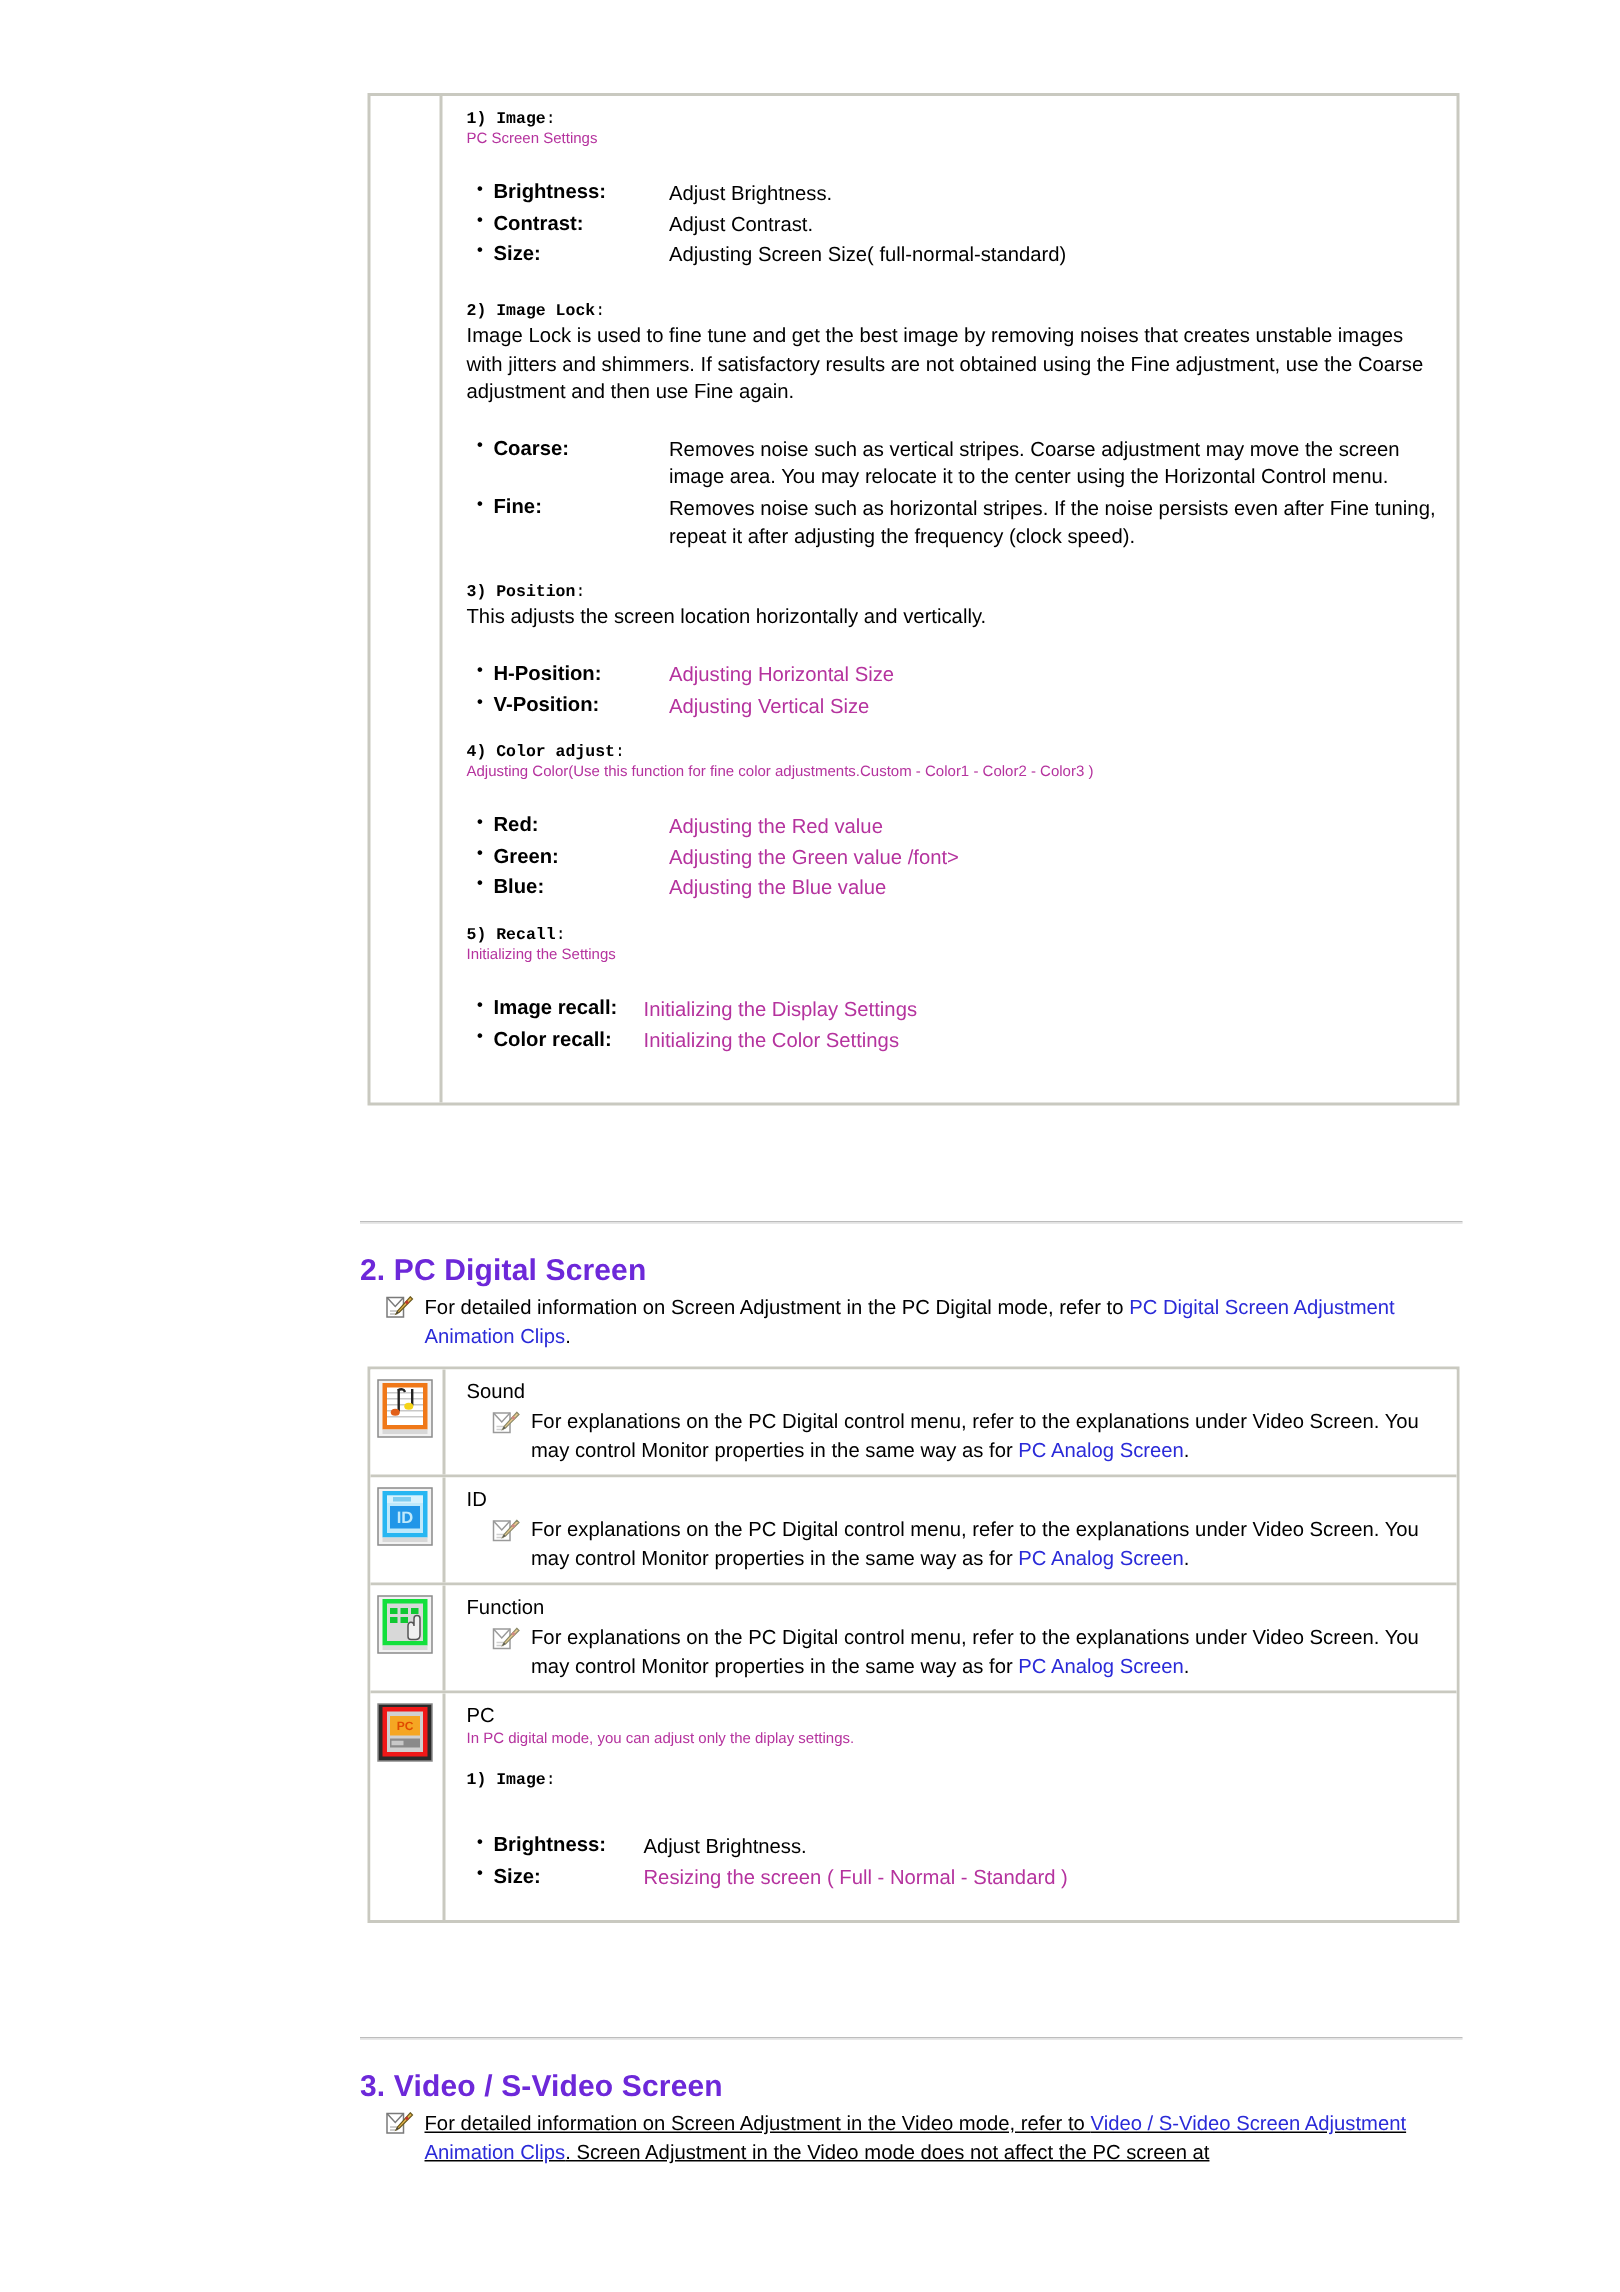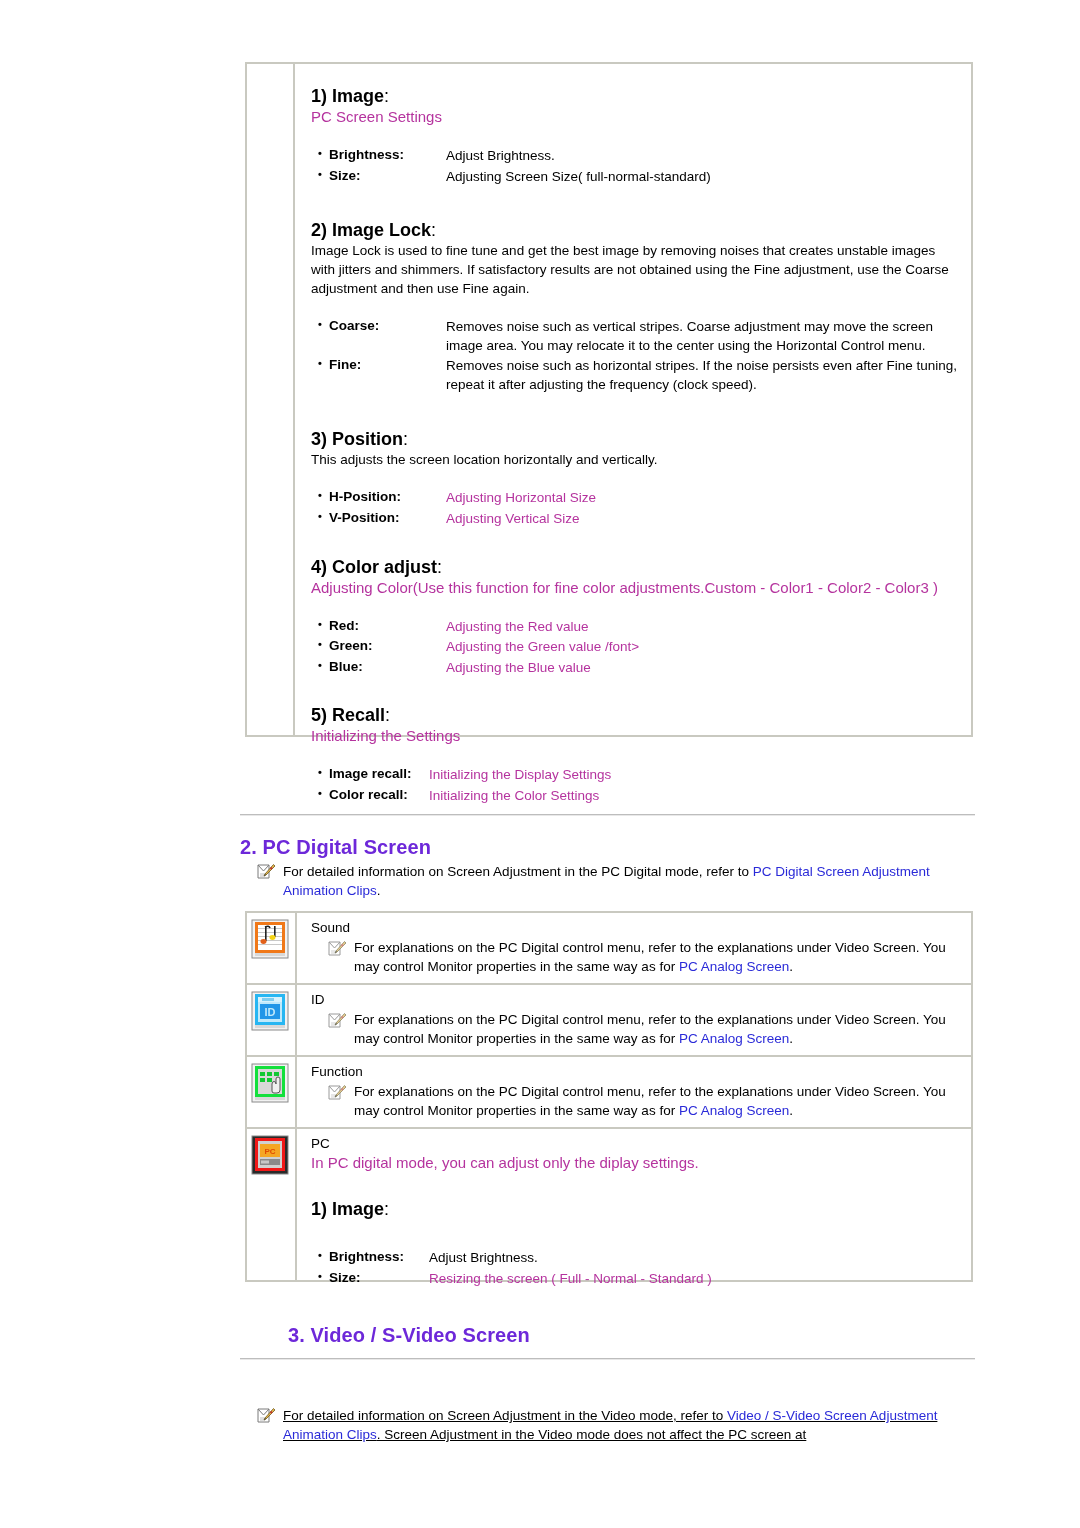--- a/index.html
+++ b/index.html
@@ -46,24 +46,24 @@
   }
   .panel-a .content {
     position: absolute;
     left: 50px; top: 0;
     right: 0;
     padding: 10px 14px 12px 14px;
     box-sizing: border-box;
   }
 
   
-  .numhead { font-size: 18px; margin: 12px 0 1px 0; }
+  .numhead { font-size: 11px; margin: 0 0 1px 0; font-family: Liberation Mono, monospace; }
   .numhead .n { font-weight: bold; }
 
-  .sub { font-size: 15px; margin: 0 0 2px 0; }
+  .sub { font-size: 10px; margin: 0 0 2px 0; }
 
   .para { font-size: 13.5px; line-height: 1.38; margin: 0; }
 
   .spacer-sm { height: 14px; }
   .spacer-md { height: 20px; }
 
   
   .dl { margin: 0; padding: 0; }
   .dl .row {
     display: flex;
@@ -178,20 +178,24 @@
         <span class="n">1) Image</span><span>:</span>
       </div>
       <div class="sub magenta">PC Screen Settings</div>
 
       <div class="spacer-md"></div>
 
       <div class="dl w-135">
         <div class="row">
           <div class="term">Brightness:</div>
           <div class="desc black">Adjust Brightness.</div>
+        </div>
+        <div class="row">
+          <div class="term">Contrast:</div>
+          <div class="desc black">Adjust Contrast.</div>
         </div>
         <div class="row">
           <div class="term">Size:</div>
           <div class="desc black">Adjusting Screen Size( full-normal-standard)</div>
         </div>
       </div>
 
       <div class="spacer-md"></div>
 
       <div class="numhead">
@@ -446,21 +450,21 @@
             <div class="desc magenta">Resizing the screen ( Full - Normal - Standard )</div>
           </div>
         </div>
       </div>
     </div>
 
   </div>
 
   <div class="hrule" style="top:1358px;"></div>
 
-  <div class="sec-head" style="left:240px; top:1324px;margin-left:48px;">3. Video / S-Video Screen</div>
+  <div class="sec-head" style="left:240px; top:1380px;">3. Video / S-Video Screen</div>
 
   <div class="noteblock" style="left:256px; top:1406px; width:705px;text-decoration:underline;">
     <span class="noteicon">
       <svg class="noteic" viewBox="0 0 20 19" xmlns="http://www.w3.org/2000/svg">
         <path d="M2 2 L13 2 L13 15 L2 15 Z" fill="#ffffff" stroke="#7a7a7a" stroke-width="1"></path>
         <path d="M2 2 L7.5 8 L13 2" fill="none" stroke="#7a7a7a" stroke-width="1"></path>
         <rect x="4" y="10.5" width="7" height="1" fill="#bdbdbd"></rect>
         <rect x="4" y="12.5" width="5" height="1" fill="#bdbdbd"></rect>
         <path d="M17.5 1.5 L19 3 L10 12 L8 13 L9 11 Z" fill="#e8b64c" stroke="#6b5a1f" stroke-width="0.8"></path>
         <path d="M10 12 L8 13 L9 11 Z" fill="#444"></path>

